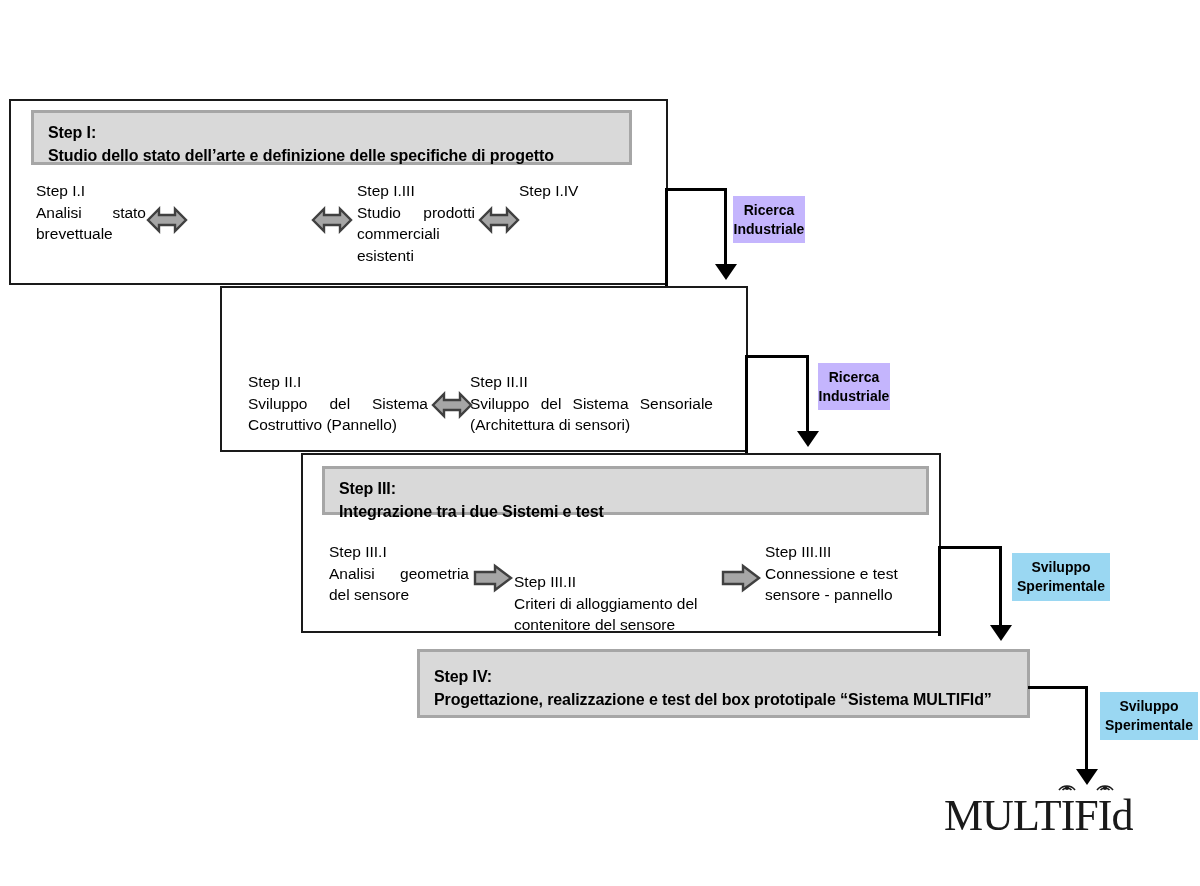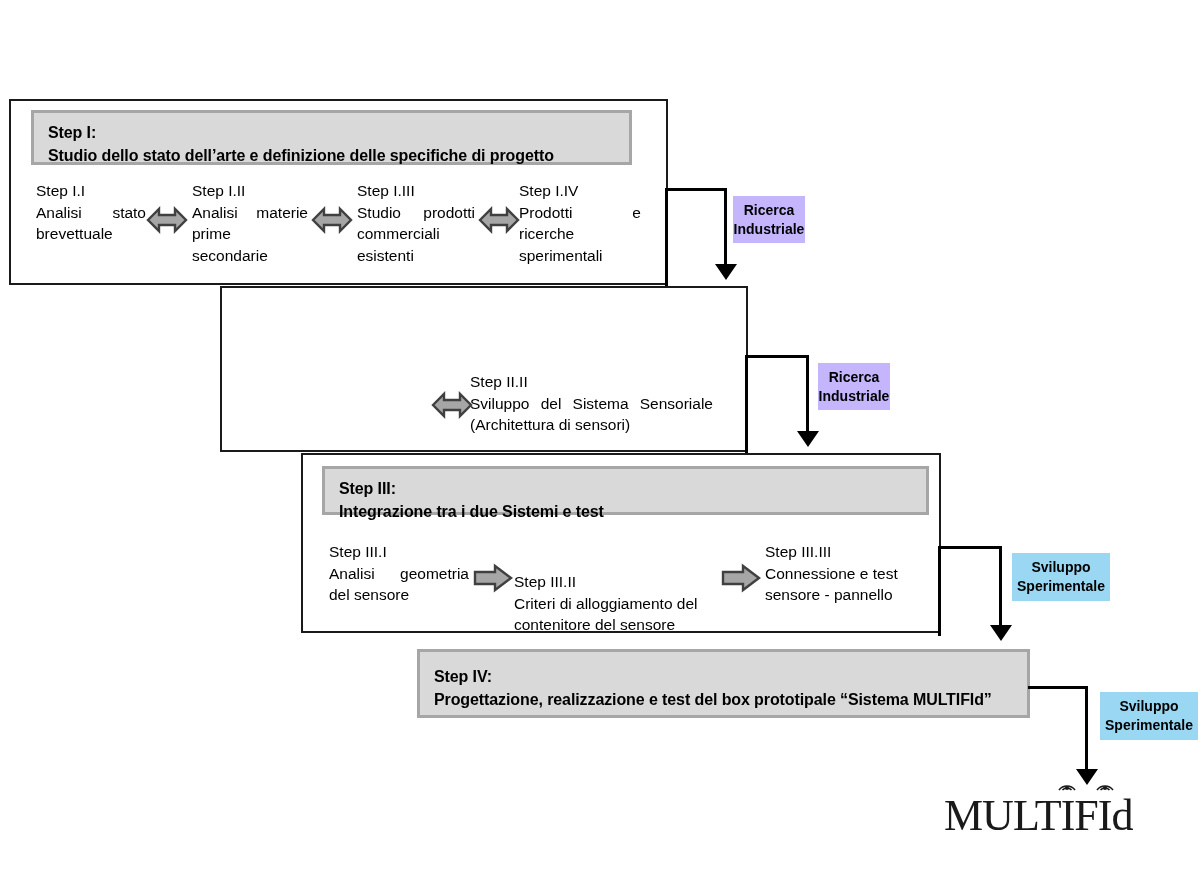--- a/index.html
+++ b/index.html
@@ -126,60 +126,59 @@
     <span class="title">Step I.I</span>
     <span class="body">Analisi stato brevettuale</span>
   </div>
 
   <div class="garrow" style="left:146px; top:205px;">
     <svg width="42" height="30" viewBox="0 0 42 30" aria-hidden="true">
       <polygon points="2,15 13,4 13,10 29,10 29,4 40,15 29,26 29,20 13,20 13,26" fill="#a6a6a6" stroke="#404040" stroke-width="2.4" stroke-linejoin="miter"></polygon>
     </svg>
   </div>
 
-  <div class="substep justify" style="left:192px; top:180px; width:116px;">
-    <span class="title">Step I.II</span>
-    <span class="body">Analisi materie prime secondarie</span>
-  </div>
 
   <div class="garrow" style="left:311px; top:205px;">
     <svg width="42" height="30" viewBox="0 0 42 30" aria-hidden="true">
       <polygon points="2,15 13,4 13,10 29,10 29,4 40,15 29,26 29,20 13,20 13,26" fill="#a6a6a6" stroke="#404040" stroke-width="2.4" stroke-linejoin="miter"></polygon>
     </svg>
   </div>
 
   <div class="substep justify" style="left:357px; top:180px; width:118px;">
     <span class="title">Step I.III</span>
     <span class="body">Studio prodotti commerciali esistenti</span>
   </div>
 
   <div class="garrow" style="left:478px; top:205px;">
     <svg width="42" height="30" viewBox="0 0 42 30" aria-hidden="true">
       <polygon points="2,15 13,4 13,10 29,10 29,4 40,15 29,26 29,20 13,20 13,26" fill="#a6a6a6" stroke="#404040" stroke-width="2.4" stroke-linejoin="miter"></polygon>
     </svg>
   </div>
 
   <div class="substep justify" style="left:519px; top:180px; width:122px;">
     <span class="title">Step I.IV</span>
-    <span class="body">Prodotti e ricerche sperimentali</span>
   </div>
 
   <div class="conn-v" style="left:665px; top:188px; height:100px;"></div>
   <div class="conn-h" style="left:665px; top:188px; width:62px;"></div>
   <div class="conn-v" style="left:724px; top:188px; height:76px;"></div>
   <div class="conn-head" style="left:715px; top:264px;"></div>
 
   <div class="badge orange" style="left:733px; top:196px; width:72px; height:47px;">
     <span class="ln">Ricerca</span>
     <span class="ln">Industriale</span>
   </div>
 
   <div class="step-box" style="left:220px; top:286px; width:528px; height:166px;"></div>
 
 
+  <div class="substep justify" style="left:248px; top:371px; width:180px;">
+    <span class="title">Step II.I</span>
+    <span class="body">Sviluppo del Sistema Costruttivo (Pannello)</span>
+  </div>
 
   <div class="garrow" style="left:431px; top:390px;">
     <svg width="42" height="30" viewBox="0 0 42 30" aria-hidden="true">
       <polygon points="2,15 13,4 13,10 29,10 29,4 40,15 29,26 29,20 13,20 13,26" fill="#a6a6a6" stroke="#404040" stroke-width="2.4" stroke-linejoin="miter"></polygon>
     </svg>
   </div>
 
   <div class="substep justify" style="left:470px; top:371px; width:243px;">
     <span class="title">Step II.II</span>
     <span class="body">Sviluppo del Sistema Sensoriale (Architettura di sensori)</span>

